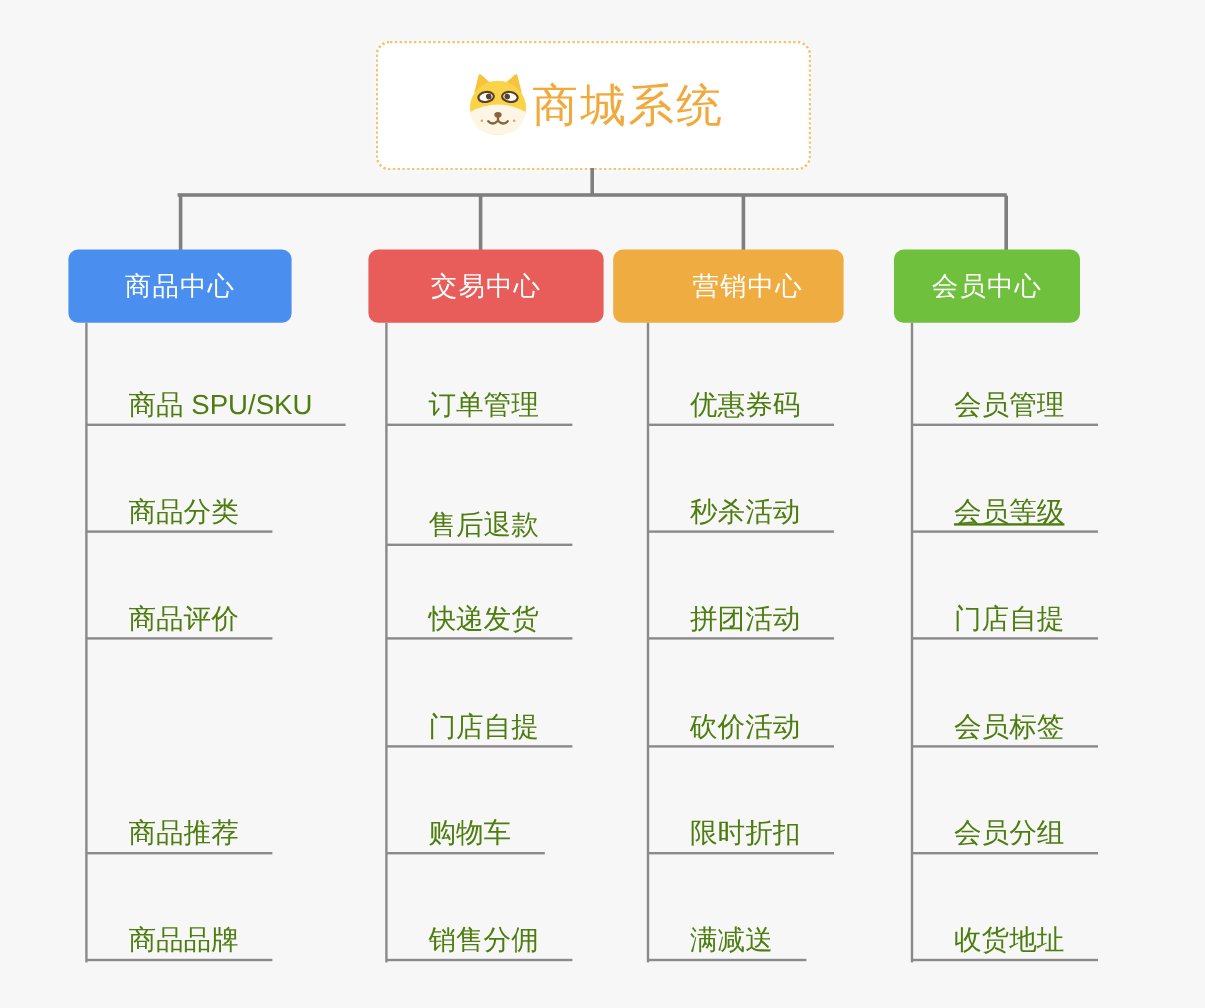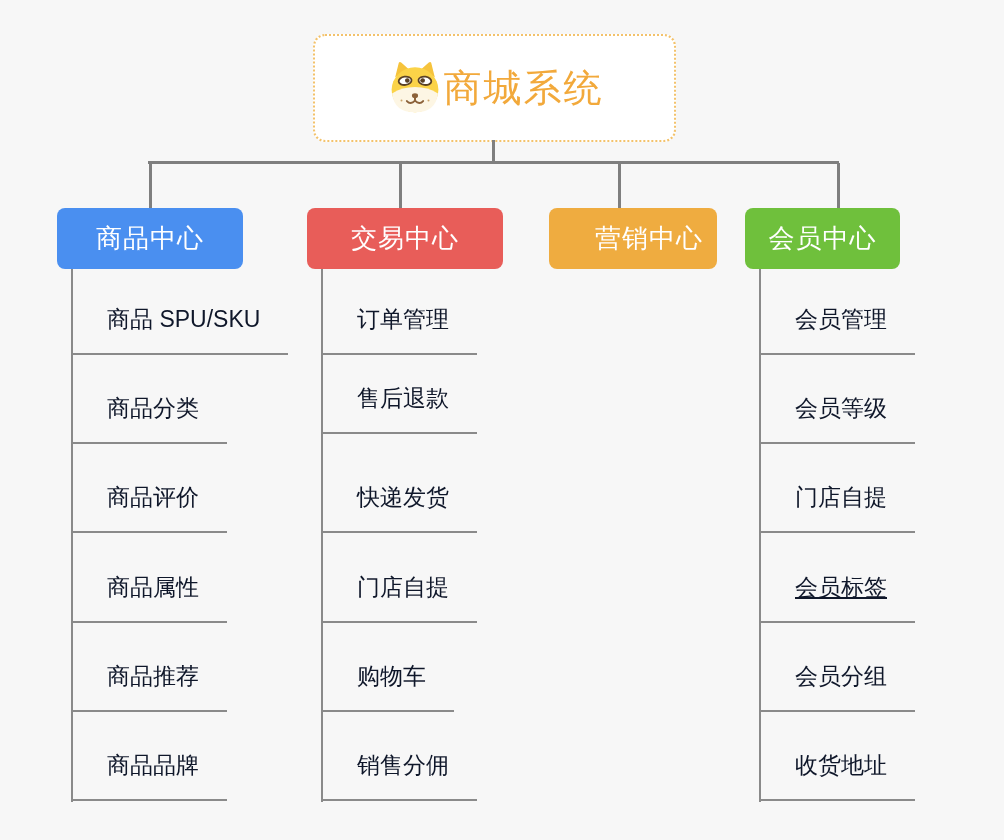--- a/index.html
+++ b/index.html
@@ -46,28 +46,28 @@
 
   
   .branch-node {
     position: absolute;
     top: 208px; height: 61px;
     border-radius: 8px;
     display: flex;
     align-items: center;
     justify-content: center;
     color: #ffffff;
-    font-size: 26px;
+    font-size: 22px;
     letter-spacing: 1px;
     cursor: pointer;
     box-sizing: border-box;
   }
   .branch-0 { left: 57px;  width: 186px; }
   .branch-1 { left: 307px; width: 196px; }
-  .branch-2 { left: 549px; width: 168px; padding-left: 32px; }
+  .branch-2 { left: 511px; width: 192px; padding-left: 32px; }
   .branch-3 { left: 745px; width: 155px; }
 
   
   .leaf-col {
     position: absolute;
     top: 269px;
     width: 260px;
     height: 535px;
   }
   .col-0 { left: 72px; }
@@ -80,24 +80,24 @@
     width: 2px; height: 533px;
     background: #8a8a8a;
   }
   .leaf {
     position: absolute;
     left: 0;
     height: 43px;
     box-sizing: border-box;
     display: inline-flex;
     align-items: flex-end;
-    padding: 0 28px 18px 35px;
+    padding: 0 28px 0 35px;
     border-bottom: 2px solid #8a8a8a;
     font-size: 23px;
-    color: #0f172a;
+    color: #4d7c0f;
     white-space: nowrap;
     cursor: pointer;
     width: max-content;
   }
 </style>
 </head>
 <body>
 
 <div class="canvas">
 
@@ -146,39 +146,47 @@
   </div>
   <div class="branch-node branch-3" style="background-color: rgb(111, 192, 60);">
     <span>会员中心</span>
   </div>
 
   <div class="leaf-col col-0">
     <div class="trunk-line"></div>
     <div class="leaf" style="top: 43px;">商品 SPU/SKU</div>
     <div class="leaf" style="top: 132.2px;">商品分类</div>
     <div class="leaf" style="top: 221.4px; text-align: center;">商品评价</div>
-    <div class="leaf" style="top: 310.6px;">商品属性</div>
     <div class="leaf" style="top: 399.8px;">商品推荐</div>
     <div class="leaf" style="top: 489px;">商品品牌</div>
   </div>
 
   <div class="leaf-col col-1">
     <div class="trunk-line"></div>
     <div class="leaf" style="top: 43px;">订单管理</div>
-    <div class="leaf" style="top: 122px;">售后退款</div>
+    <div class="leaf" style="top: 143px;">售后退款</div>
     <div class="leaf" style="top: 221.4px;">快递发货</div>
     <div class="leaf" style="top: 311px;">门店自提</div>
     <div class="leaf" style="top: 399.8px;">购物车</div>
     <div class="leaf" style="top: 489px;">销售分佣</div>
   </div>
 
+  <div class="leaf-col col-2">
+    <div class="trunk-line"></div>
+    <div class="leaf" style="top: 43px;">优惠券码</div>
+    <div class="leaf" style="top: 132.2px;">秒杀活动</div>
+    <div class="leaf" style="top: 221.4px;">拼团活动</div>
+    <div class="leaf" style="top: 310.6px;">砍价活动</div>
+    <div class="leaf" style="top: 399.8px;">限时折扣</div>
+    <div class="leaf" style="top: 489px;">满减送</div>
+  </div>
 
   <div class="leaf-col col-3">
     <div class="trunk-line"></div>
     <div class="leaf" style="top: 43px;">会员管理</div>
-    <div class="leaf" style="top: 132.2px;">会员等级</div>
+    <div class="leaf" style="top: 132.2px; text-decoration: underline;">会员等级</div>
     <div class="leaf" style="top: 221.4px;">门店自提</div>
-    <div class="leaf" style="top: 310.6px; text-decoration: underline;">会员标签</div>
+    <div class="leaf" style="top: 310.6px;">会员标签</div>
     <div class="leaf" style="top: 399.8px;">会员分组</div>
     <div class="leaf" style="top: 489px;">收货地址</div>
   </div>
 
 </div>
 
 </body></html>

